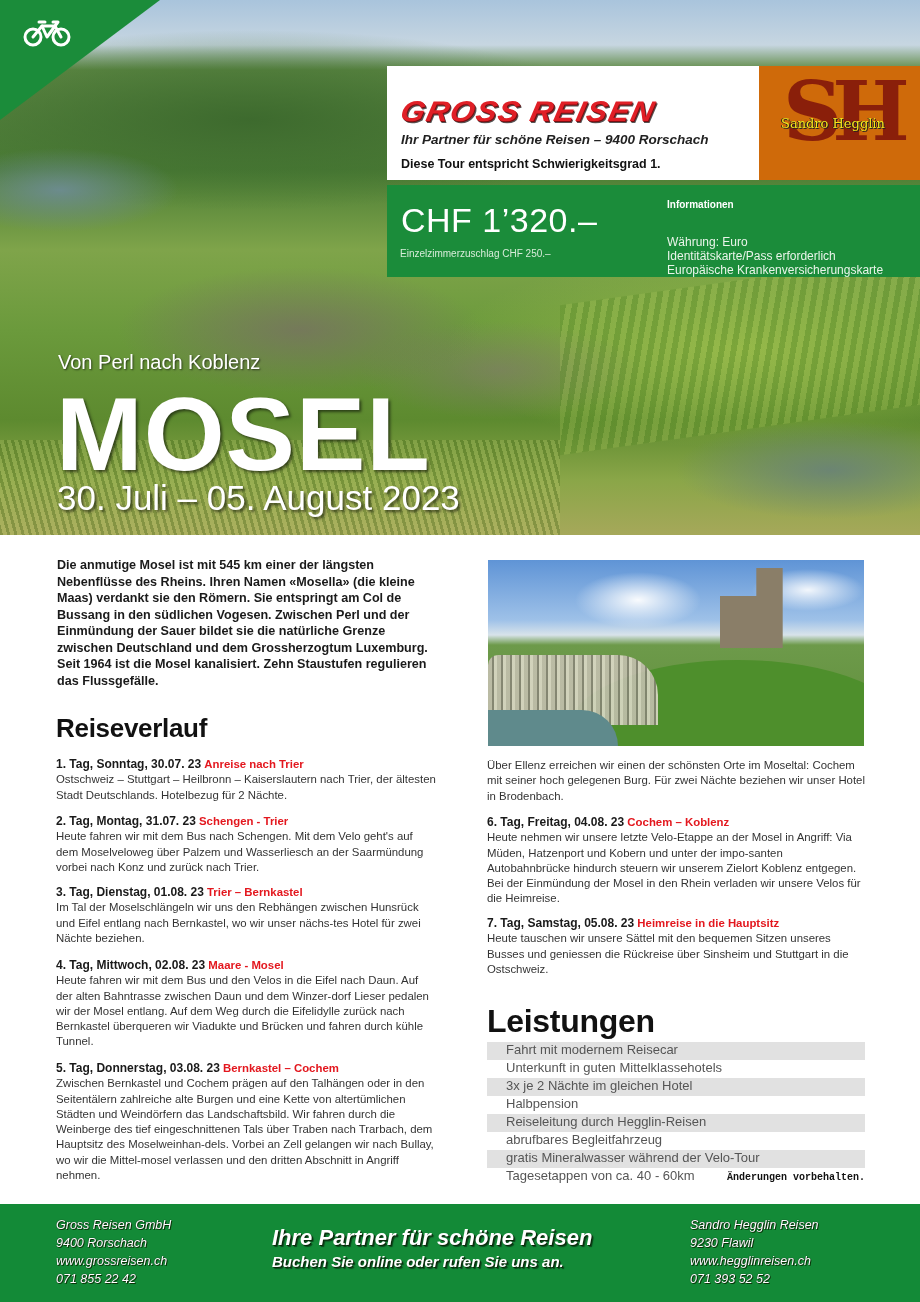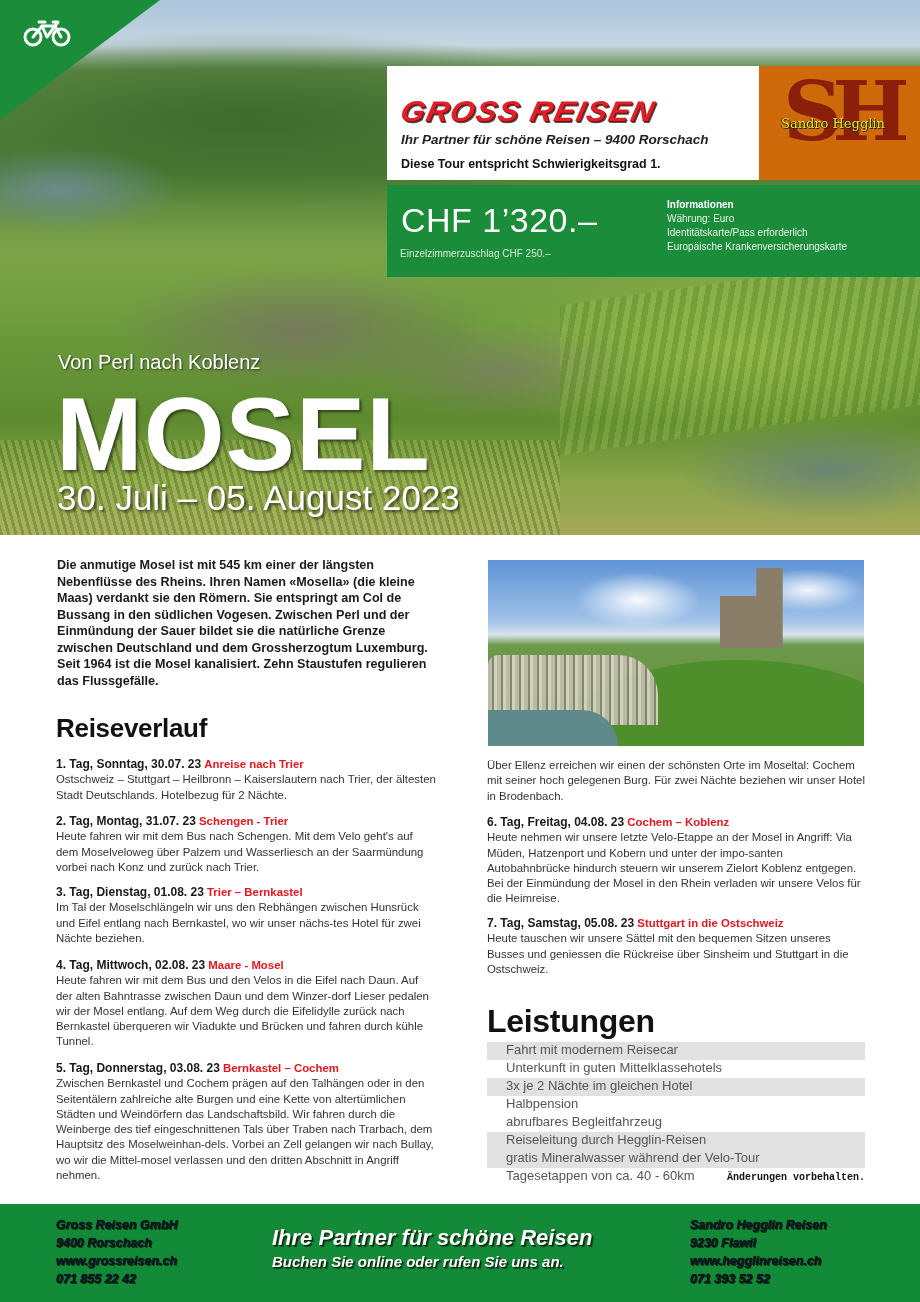--- a/index.html
+++ b/index.html
@@ -62,21 +62,21 @@
     font-size: 13px; color: #f6e51a; text-shadow: 1px 1px 0 #222, -1px 0 0 #222;
     white-space: nowrap;
   }
 
   .price-box {
     position: absolute; left: 387px; top: 185px; width: 533px; height: 92px; background: #1b8c3a; color: #ffffff;
   }
   .price-main { position: absolute; left: 14px; top: 16px; font-size: 34px; font-weight: normal; letter-spacing: .5px; }
   .price-note { position: absolute; left: 13px; top: 63px; font-size: 10px; color: #d7ecd9; }
   .info-title { position: absolute; left: 280px; top: 14px; font-size: 10px; font-weight: bold; }
-  .info-lines { position: absolute; left: 280px; top: 27px; font-size: 10px; line-height: 14px; color: #eaf5ea; }
+  .info-lines { position: absolute; left: 280px; top: 50px; font-size: 12px; line-height: 14px; color: #eaf5ea; }
 
   .hero-subtitle {
     position: absolute; left: 58px; top: 351px; font-size: 20px; color: #ffffff;
     text-shadow: 1px 1px 2px rgba(0,0,0,.6);
   }
   .hero-title {
     position: absolute; left: 56px; top: 382px; font-size: 104px; font-weight: 900; color: #ffffff;
     letter-spacing: 1px; line-height: 1; font-family: "Liberation Sans", sans-serif;
     text-shadow: 2px 2px 3px rgba(0,0,0,.55);
   }
@@ -125,22 +125,22 @@
   .leistungen-list { position: absolute; left: 487px; top: 1042px; width: 378px; }
   .leistung-row { height: 18px; font-size: 13px; line-height: 16px; padding-left: 19px; color: #555; }
   .leistung-row.shaded { background: #e1e1e1; }
   .disclaimer { position: absolute; right: 55px; top: 1172px; font-size: 10px; font-weight: bold; color: #111; font-family: Liberation Mono, monospace; }
 
   
   .footer {
     position: absolute; left: 0; top: 1204px; width: 920px; height: 98px; background: #138a37;
   }
   .footer-contact {
-    position: absolute; top: 12px; font-size: 12.5px; font-weight: bold; font-style: italic; line-height: 18px;
-    color: #0f172a;
+    position: absolute; top: 12px; font-size: 12.5px; font-weight: normal; font-style: italic; line-height: 18px;
+    color: #ffffff;
     text-shadow: 0 0 1px #000, 1px 1px 0 #0d3a0b;
   }
   .footer-contact.left { left: 56px; }
   .footer-contact.right { left: 690px; }
   .footer-tagline {
     position: absolute; left: 272px; top: 20px; width: 380px; color: #ffffff; font-style: italic; font-weight: bold;
     text-shadow: 1px 1px 0 #0b2a0b, 2px 2px 1px rgba(0,0,0,.5);
   }
   .footer-tagline .big { font-size: 22px; line-height: 28px; }
   .footer-tagline .small { font-size: 15px; line-height: 20px; }
@@ -236,33 +236,33 @@
 </div>
 
 <div class="day" style="left:487px; top:815px;">
   <span class="day-head">6. Tag, Freitag, 04.08. 23</span>
   <span class="day-route">Cochem – Koblenz</span>
   <div>Heute nehmen wir unsere letzte Velo-Etappe an der Mosel in Angriff: Via Müden, Hatzenport und Kobern und unter der impo-santen Autobahnbrücke hindurch steuern wir unserem Zielort Koblenz entgegen. Bei der Einmündung der Mosel in den Rhein verladen wir unsere Velos für die Heimreise.</div>
 </div>
 
 <div class="day" style="left:487px; top:916px;">
   <span class="day-head">7. Tag, Samstag, 05.08. 23</span>
-  <span class="day-route">Stuttgart in die Ostschweiz</span>
+  <span class="day-route">Heimreise in die Hauptsitz</span>
   <div>Heute tauschen wir unsere Sättel mit den bequemen Sitzen unseres Busses und geniessen die Rückreise über Sinsheim und Stuttgart in die Ostschweiz.</div>
 </div>
 
 <h2 class="section-title" style="left:487px; top:1003px; font-size:32px;">Leistungen</h2>
 
 <div class="leistungen-list">
   <div class="leistung-row shaded">Fahrt mit modernem Reisecar</div>
   <div class="leistung-row">Unterkunft in guten Mittelklassehotels</div>
   <div class="leistung-row shaded">3x je 2 Nächte im gleichen Hotel</div>
   <div class="leistung-row">Halbpension</div>
+  <div class="leistung-row shaded">Reiseleitung durch Hegglin-Reisen</div>
   <div class="leistung-row">abrufbares Begleitfahrzeug</div>
-  <div class="leistung-row shaded">Reiseleitung durch Hegglin-Reisen</div>
   <div class="leistung-row shaded">gratis Mineralwasser während der Velo-Tour</div>
   <div class="leistung-row">Tagesetappen von ca. 40 - 60km</div>
 </div>
 
 <div class="disclaimer">Änderungen vorbehalten.</div>
 
 <footer class="footer">
   <div class="footer-contact left">
     <div>Gross Reisen GmbH</div>
     <div>9400 Rorschach</div>

